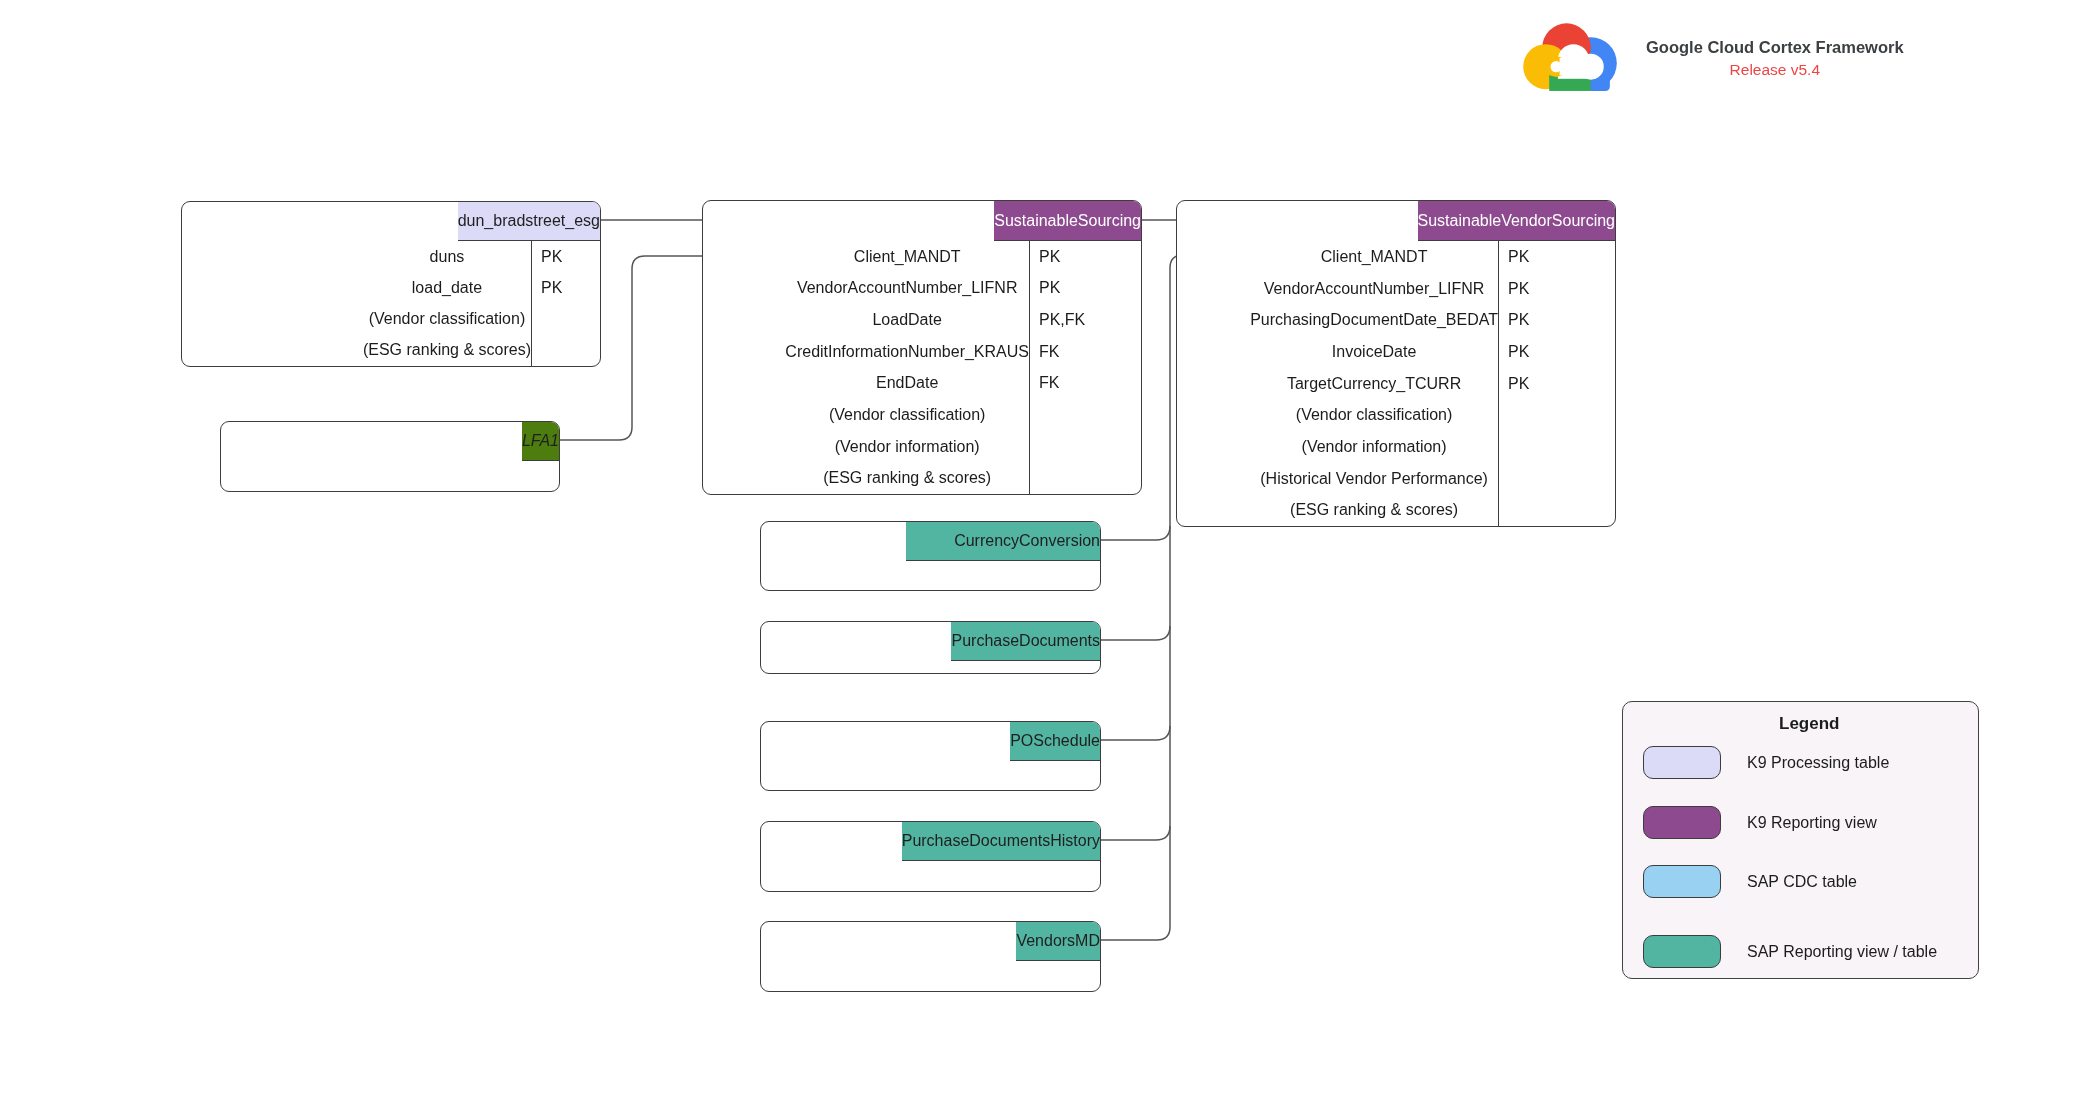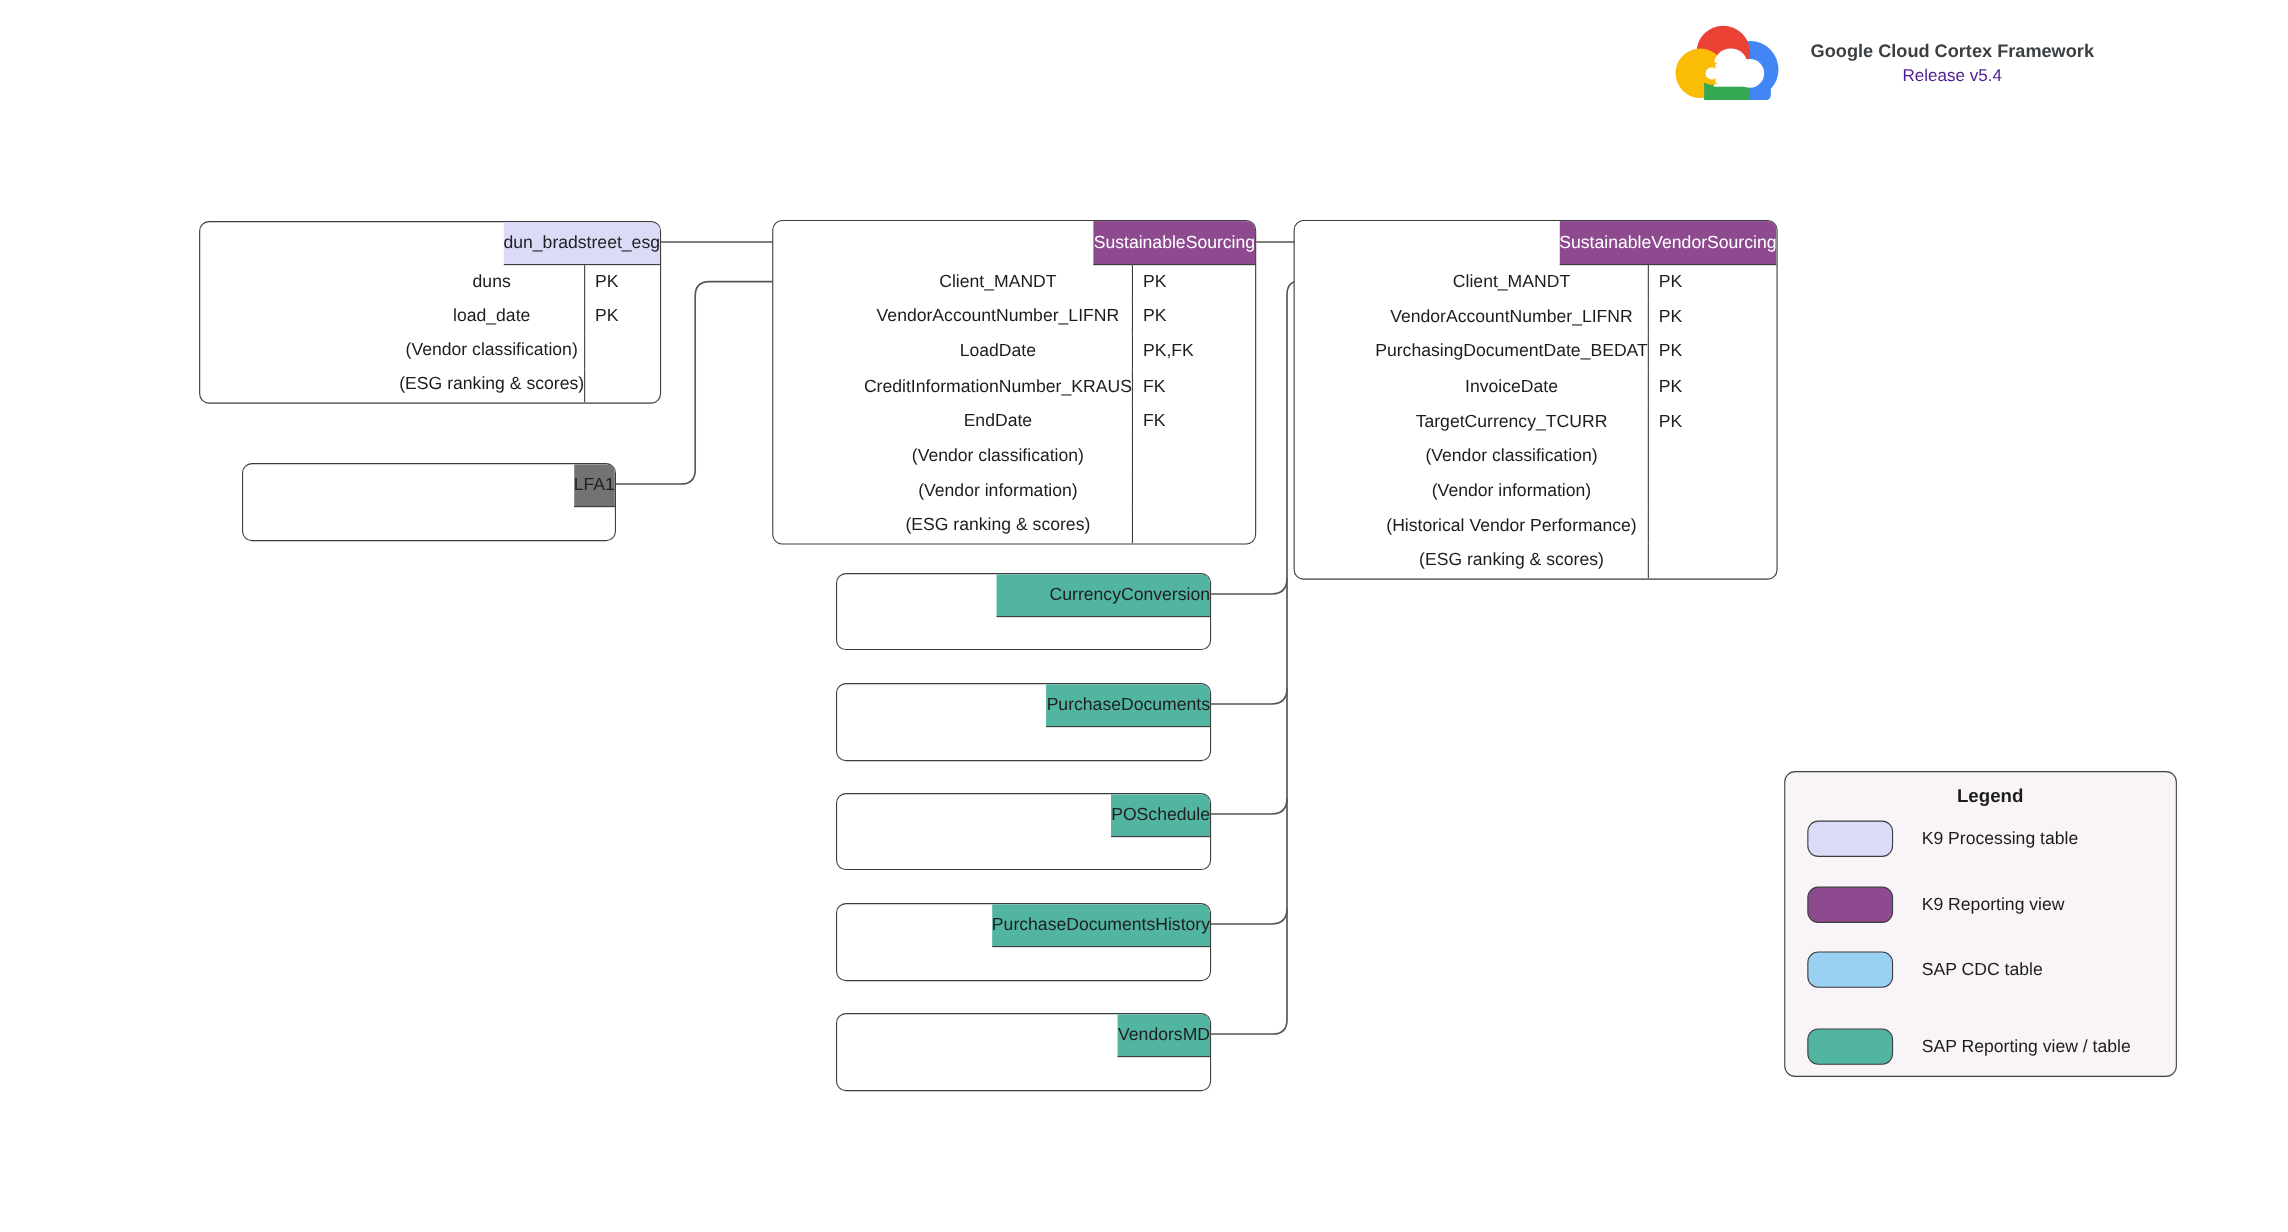--- a/index.html
+++ b/index.html
@@ -27,21 +27,21 @@
             border:1.5px solid #424242; border-radius:10px; }
   .legend-title { position:absolute; left:124px; top:12px; font-size:17px; font-weight:bold;margin-left:32px; }
   #legend-items { position:absolute; left:0; top:0; width:100%; height:100%; }
   .swatch { position:absolute; width:78px; height:33px; border:1.5px solid #3d3d3d; border-radius:10px; }
   .legend-label { position:absolute; height:33px; display:flex; align-items:center; font-size:16px; white-space:nowrap; }
 
   
   .brand { position:absolute; left:1518px; top:14px; display:flex; align-items:center;text-align:center; }
   .brand-text { margin-left:24px; }
   .brand-title { font-size:16.5px; font-weight:bold; color:#3c4043; }
-  .brand-subtitle { font-size:15.5px; color:#4c1d95; margin-top:4px; }
+  .brand-subtitle { font-size:15.5px; color:#ef4444; margin-top:4px; }
 </style>
 </head>
 <body>
 
 <div class="canvas">
 
   <svg id="connectors" width="2080" height="1120" viewBox="0 0 2080 1120">
     <path d="M 601 220 H 702" stroke="#555555"></path>
     <path d="M 1142 220 H 1240" stroke="#555555"></path>
     <path d="M 560 440 H 619 Q 632 440 632 427 V 269 Q 632 256 645 256 H 702" stroke="#555555"></path>
@@ -146,36 +146,36 @@
             <span class="cell-name">(Historical Vendor Performance)</span>
             <span class="cell-key" style="width: 117px;"></span>
           </div>
           <div class="entity-row">
             <span class="cell-name">(ESG ranking &amp; scores)</span>
             <span class="cell-key" style="width: 117px;"></span>
           </div>
         </div>
       </div>
       <div class="entity" style="left: 220px; top: 421px; width: 340px; height: 71px;">
-        <div class="entity-header" style="height: 39px; background: #737373; color: rgb(31, 31, 31);">LFA1</div>
+        <div class="entity-header" style="height: 39px; background: #4d7c0f; color: rgb(31, 31, 31); font-style: italic;">LFA1</div>
         <div class="entity-body">
           <div class="entity-row">
             <span class="cell-name"></span>
           </div>
         </div>
       </div>
       <div class="entity" style="left: 760px; top: 521px; width: 341px; height: 70px;">
         <div class="entity-header" style="height: 39px; background: rgb(82, 181, 162); color: rgb(31, 31, 31); padding-left: 48px;">CurrencyConversion</div>
         <div class="entity-body">
           <div class="entity-row">
             <span class="cell-name"></span>
           </div>
         </div>
       </div>
-      <div class="entity" style="left: 760px; top: 621px; width: 341px; height: 71px;">
+      <div class="entity" style="left: 760px; top: 621px; width: 341px; height: 53px;">
         <div class="entity-header" style="height: 39px; background: rgb(82, 181, 162); color: rgb(31, 31, 31);">PurchaseDocuments</div>
         <div class="entity-body">
           <div class="entity-row">
             <span class="cell-name"></span>
           </div>
         </div>
       </div>
       <div class="entity" style="left: 760px; top: 721px; width: 341px; height: 70px;">
         <div class="entity-header" style="height: 39px; background: rgb(82, 181, 162); color: rgb(31, 31, 31);">POSchedule</div>
         <div class="entity-body">

